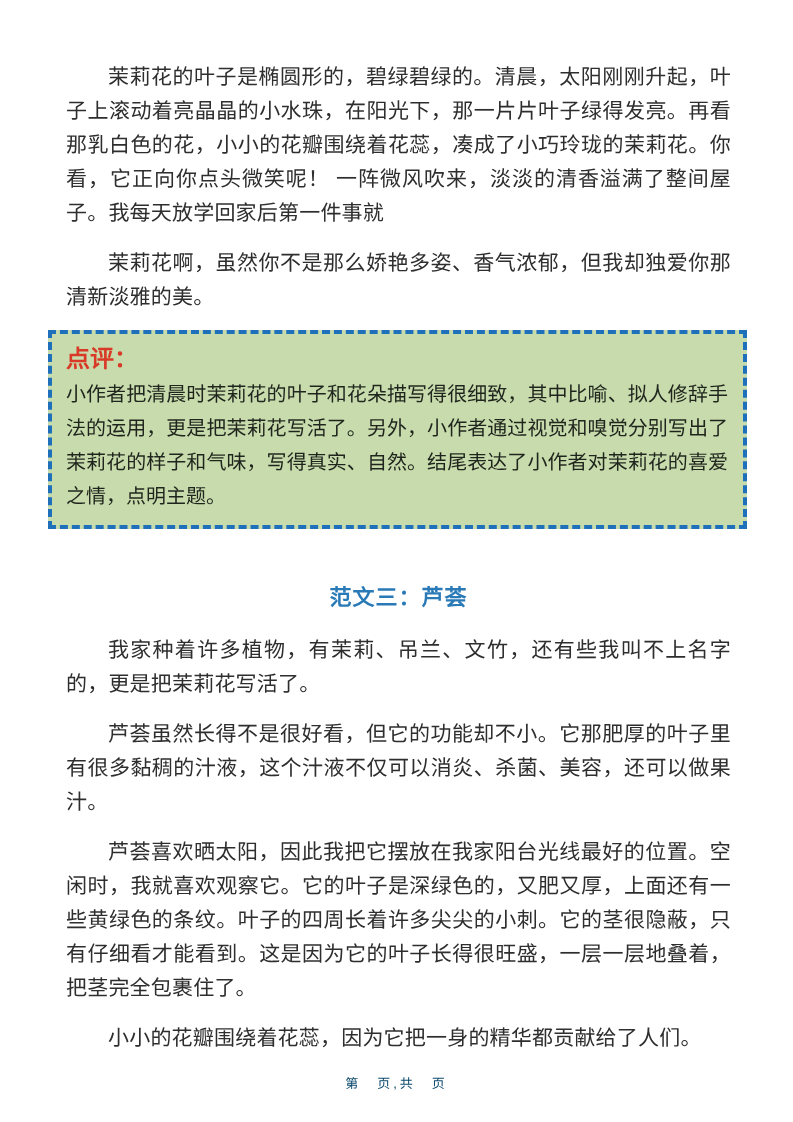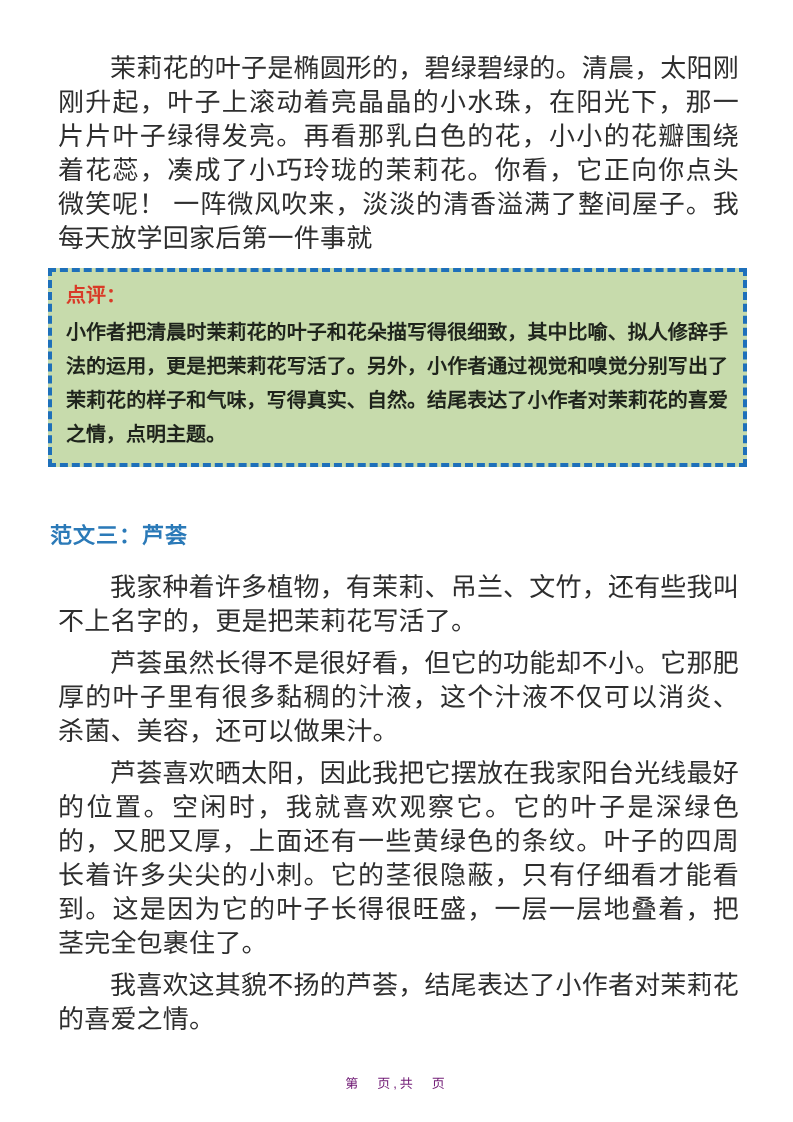--- a/index.html
+++ b/index.html
@@ -13,100 +13,100 @@
     height: 1122px;
     margin: 0 auto;
     background: var(--page-bg, #ffffff);
     box-sizing: border-box;
     padding: 44px 46px 0 50px;
     overflow: hidden;
     font-family: "Liberation Serif", "DejaVu Serif", serif;
     color: var(--text, #2e2e2e);
   }
   .body-par {
-    margin: 8px;
-    font-size: 26px;
+    margin: 16px;
+    font-size: 21px;
     line-height: 34px;
     text-align: justify;
     text-indent: 2em;
     letter-spacing: 0.2px;
   }
   .par-gap {
     margin-top: 5px;
   }
   .comment-box {
     box-sizing: border-box;
     margin-top: 12px;
     margin-left: -2px;
     width: 699px;
     border: 4px dashed var(--box-border, #1e70ba);
     background: var(--box-bg, #c7dbac);
     padding: 9px 14px 12px 14px;
   }
   .comment-label {
-    font-family: Liberation Mono, monospace;
+    font-family: Liberation Serif, serif;
     font-weight: bold;
-    font-size: 20px;
+    font-size: 24px;
     line-height: 32px;
     color: var(--label-red, #d93a27);
   }
   .comment-text {
     margin: 2px 1px 0 0;
     font-size: 20px;
     line-height: 34px;
     text-align: justify;
     color: #1f241c;
-    font-weight: bold;
   }
   .essay-title {
     margin: 54px 0 0 0;
-    text-align: left;
+    text-align: center;
     font-family: "Liberation Sans", "DejaVu Sans", sans-serif;
     font-weight: bold;
     font-size: 22px;
     line-height: 30px;
     color: var(--title-blue, #2b7ab8);
     letter-spacing: 1px;
   }
   .first-after-title {
     margin-top: 20px;
   }
   .footer {
     position: absolute;
     left: 0;
     bottom: 30px;
     width: 100%;
     text-align: center;
     font-family: "Liberation Sans", "DejaVu Sans", sans-serif;
     font-size: 13px;
     letter-spacing: 3px;
-    color: #701a75;
+    color: #0c4a6e;
   }
 </style>
 </head>
 <body>
 
 <div class="page">
 
   <p class="body-par">茉莉花的叶子是椭圆形的，碧绿碧绿的。清晨，太阳刚刚升起，叶子上滚动着亮晶晶的小水珠，在阳光下，那一片片叶子绿得发亮。再看那乳白色的花，小小的花瓣围绕着花蕊，凑成了小巧玲珑的茉莉花。你看，它正向你点头微笑呢！ 一阵微风吹来，淡淡的清香溢满了整间屋子。我每天放学回家后第一件事就</p>
 
 
+  <p class="body-par par-gap">茉莉花啊，虽然你不是那么娇艳多姿、香气浓郁，但我却独爱你那清新淡雅的美。</p>
 
   <div class="comment-box">
     <div class="comment-label">点评：</div>
     <p class="comment-text">小作者把清晨时茉莉花的叶子和花朵描写得很细致，其中比喻、拟人修辞手法的运用，更是把茉莉花写活了。另外，小作者通过视觉和嗅觉分别写出了茉莉花的样子和气味，写得真实、自然。结尾表达了小作者对茉莉花的喜爱之情，点明主题。</p>
   </div>
 
   <h2 class="essay-title">范文三：芦荟</h2>
 
   <p class="body-par first-after-title">我家种着许多植物，有茉莉、吊兰、文竹，还有些我叫不上名字的，更是把茉莉花写活了。</p>
 
   <p class="body-par par-gap">芦荟虽然长得不是很好看，但它的功能却不小。它那肥厚的叶子里有很多黏稠的汁液，这个汁液不仅可以消炎、杀菌、美容，还可以做果汁。</p>
 
   <p class="body-par par-gap">芦荟喜欢晒太阳，因此我把它摆放在我家阳台光线最好的位置。空闲时，我就喜欢观察它。它的叶子是深绿色的，又肥又厚，上面还有一些黄绿色的条纹。叶子的四周长着许多尖尖的小刺。它的茎很隐蔽，只有仔细看才能看到。这是因为它的叶子长得很旺盛，一层一层地叠着，把茎完全包裹住了。</p>
 
-  <p class="body-par par-gap">我喜欢这其貌不扬的芦荟，结尾表达了小作者对茉莉花的喜爱之情。</p>
+  <p class="body-par par-gap">小小的花瓣围绕着花蕊，因为它把一身的精华都贡献给了人们。</p>
 
   <div class="footer">
     <span>第　页,共　页</span>
   </div>
 
 </div>
 
 </body></html>

